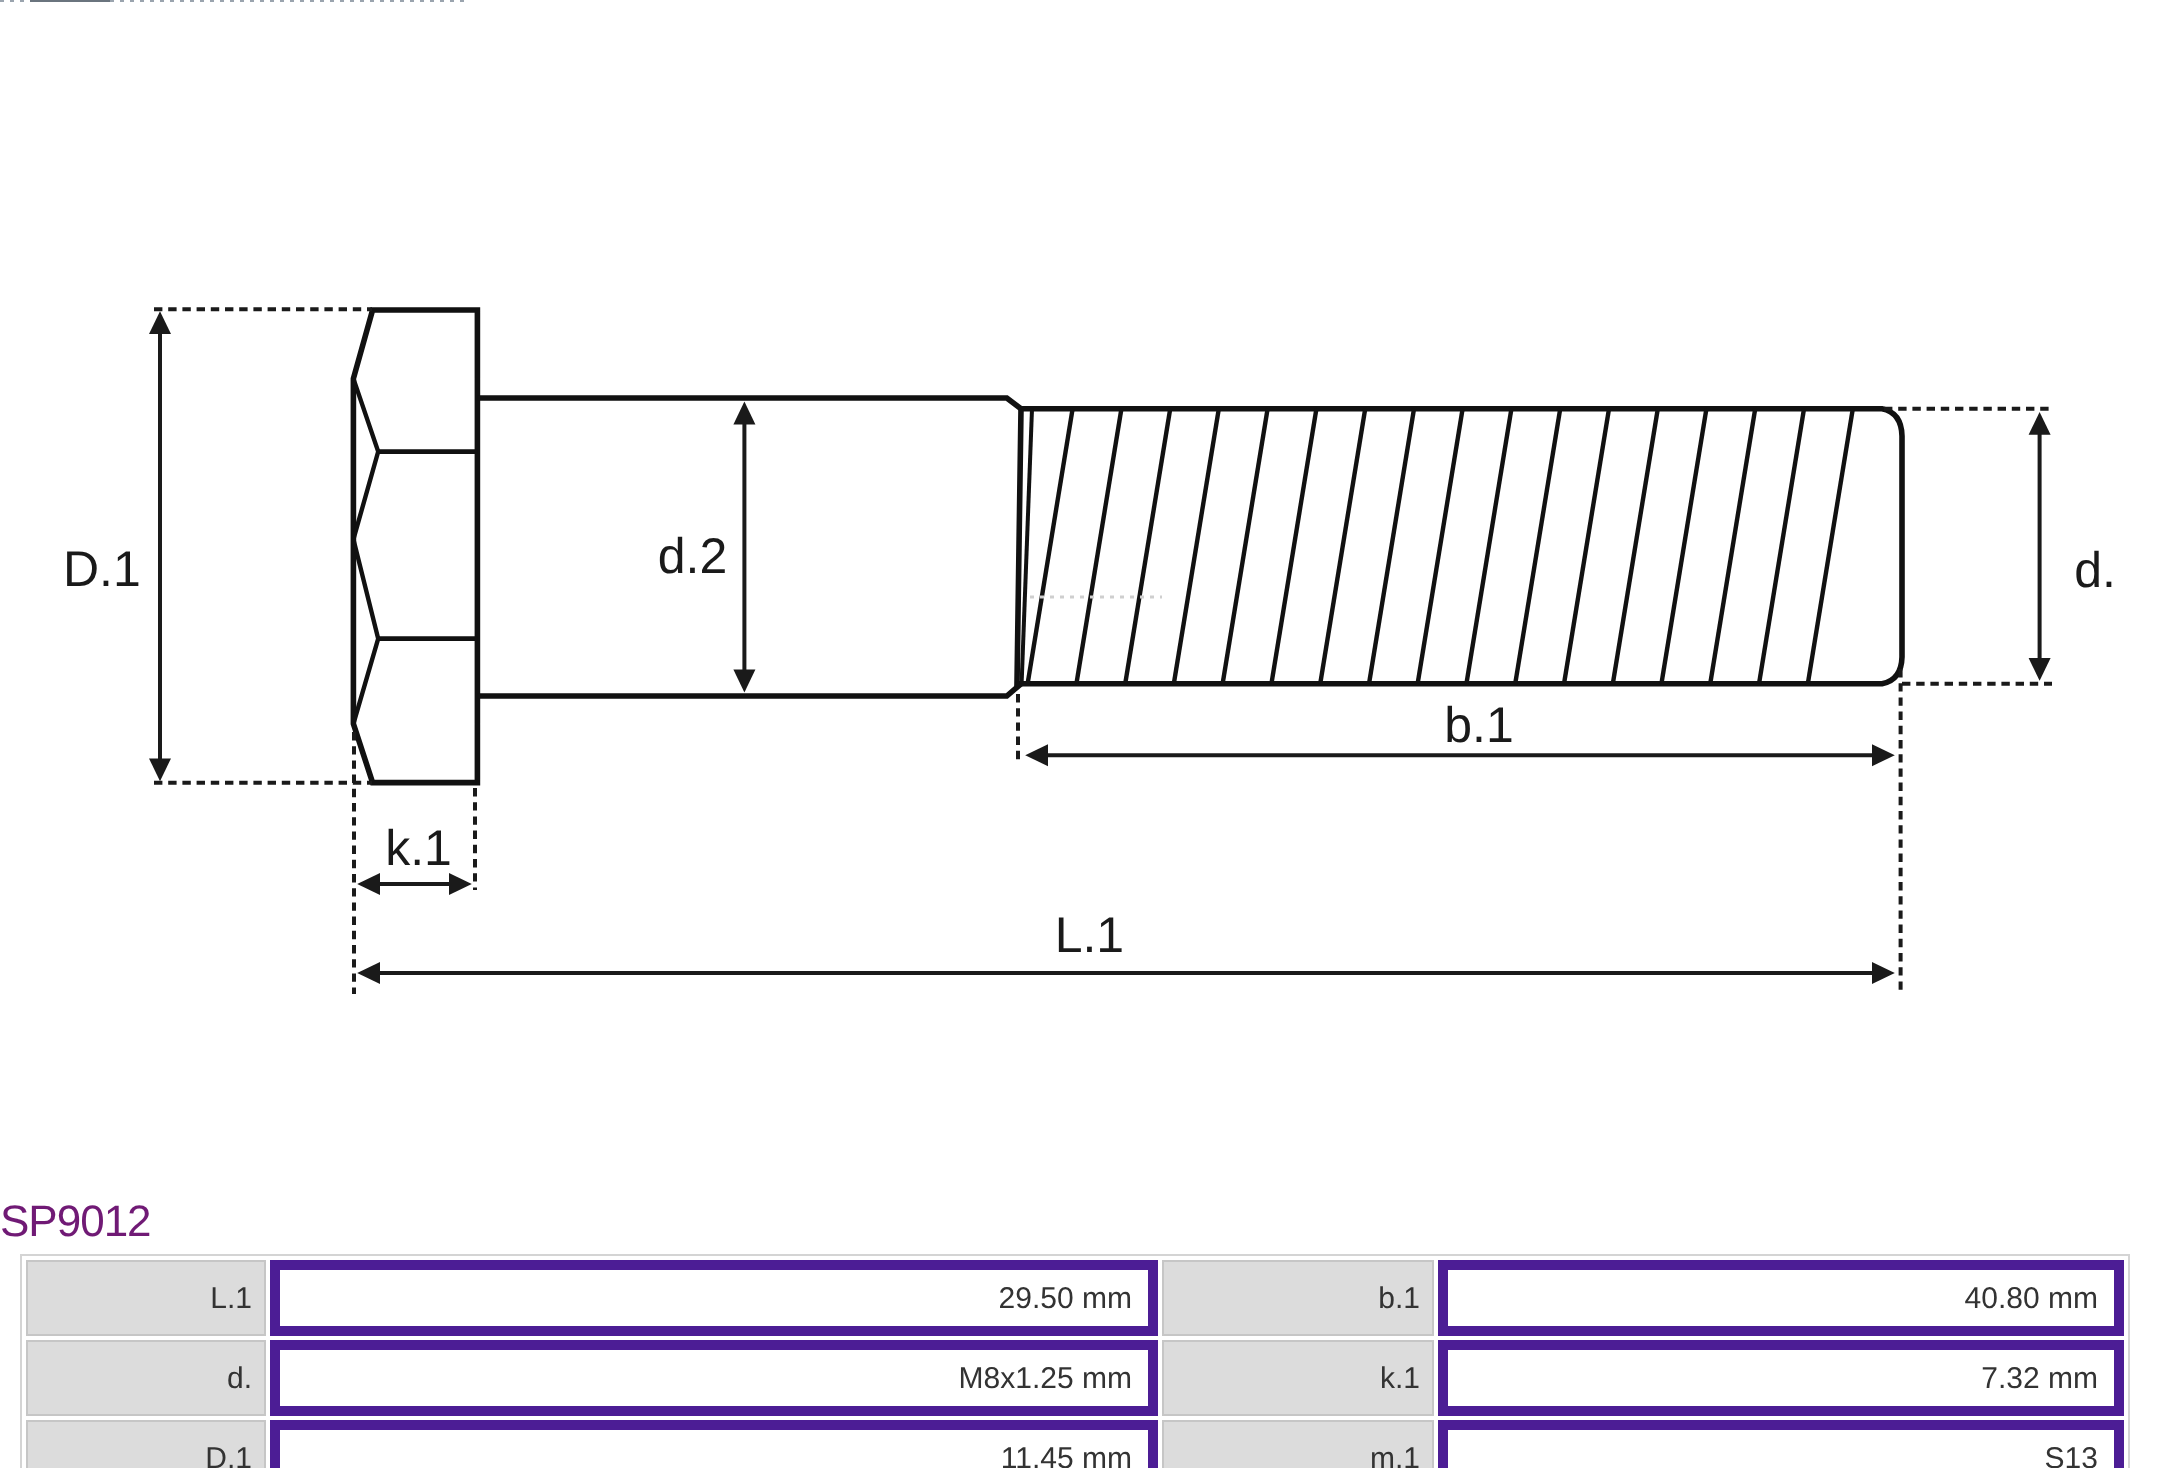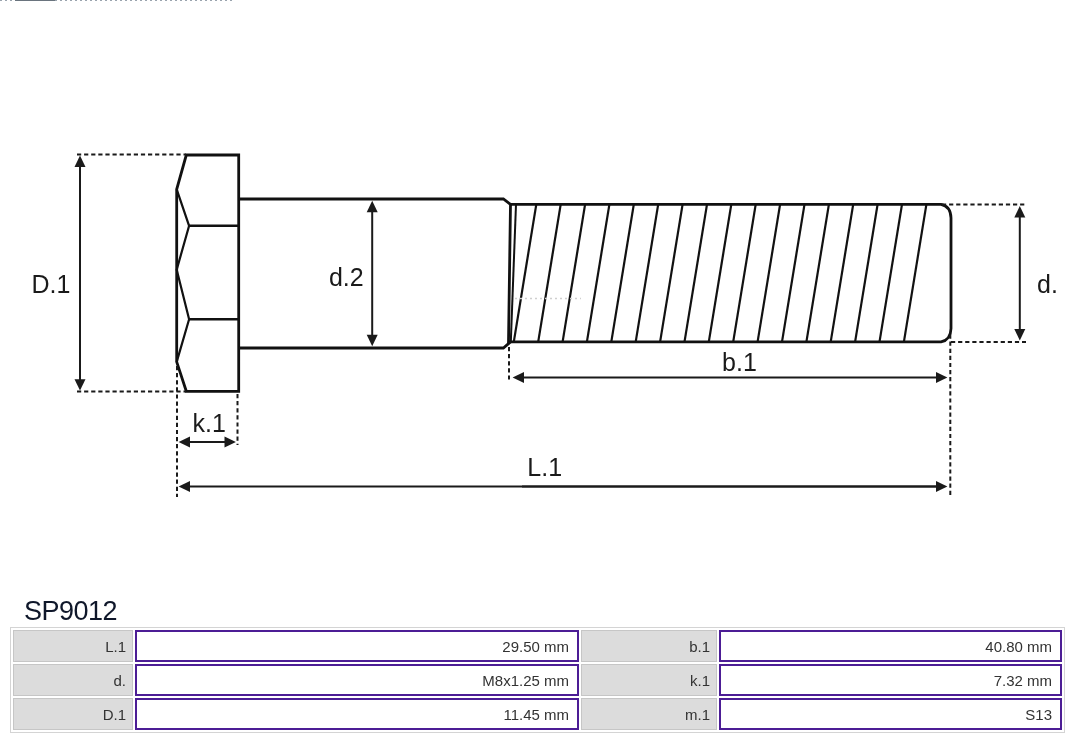--- a/index.html
+++ b/index.html
@@ -1,24 +1,24 @@
 <!DOCTYPE html>
 <html><head>
 <meta charset="utf-8">
 <style>
   html,body{margin:0;padding:0;background:#fff;}
   body{width:1080px;height:734px;position:relative;font-family:"Liberation Sans",sans-serif;overflow:hidden;}
   #drawing{position:absolute;left:0;top:0;}
   .dim{fill:#1a1a1a;font-size:25px;font-family:"Liberation Sans",sans-serif;}
-  #sp{position:absolute;left:24px;top:600px;font-size:27px;line-height:22px;color:#0f172a;letter-spacing:-0.5px;}
+  #sp{position:absolute;left:0;top:600px;font-size:22px;line-height:22px;color:#701a75;letter-spacing:-0.5px;}
   table{position:absolute;left:10px;top:627px;border-collapse:separate;border-spacing:2px;table-layout:fixed;font-size:15px;color:#333;border:1px solid #d4d4d4;}
   td{height:28px;padding:0 8px;text-align:right;vertical-align:middle;white-space:nowrap;}
   td.lab{padding-right:6px;}
   td.lab{background:#dcdcdc;border:1px solid #c6c6c6;}
-  td.val{background:#fff;border:2px solid #4c1d95;}
+  td.val{background:#fff;border:5px solid #4c1d95;}
 </style>
 </head>
 <body>
 
 <div style="position:absolute;left:0;top:0;width:232px;height:1px;background:repeating-linear-gradient(to right,#9aa4ae 0 2px,#fff 2px 5px);"></div>
 
 <div style="position:absolute;left:15px;top:0;width:40px;height:1px;background:#6a747e;"></div>
 
 <svg id="drawing" width="1080" height="580" viewBox="0 0 1080 580">
   <g stroke="#111" stroke-width="2.8" fill="none" stroke-linecap="butt">

